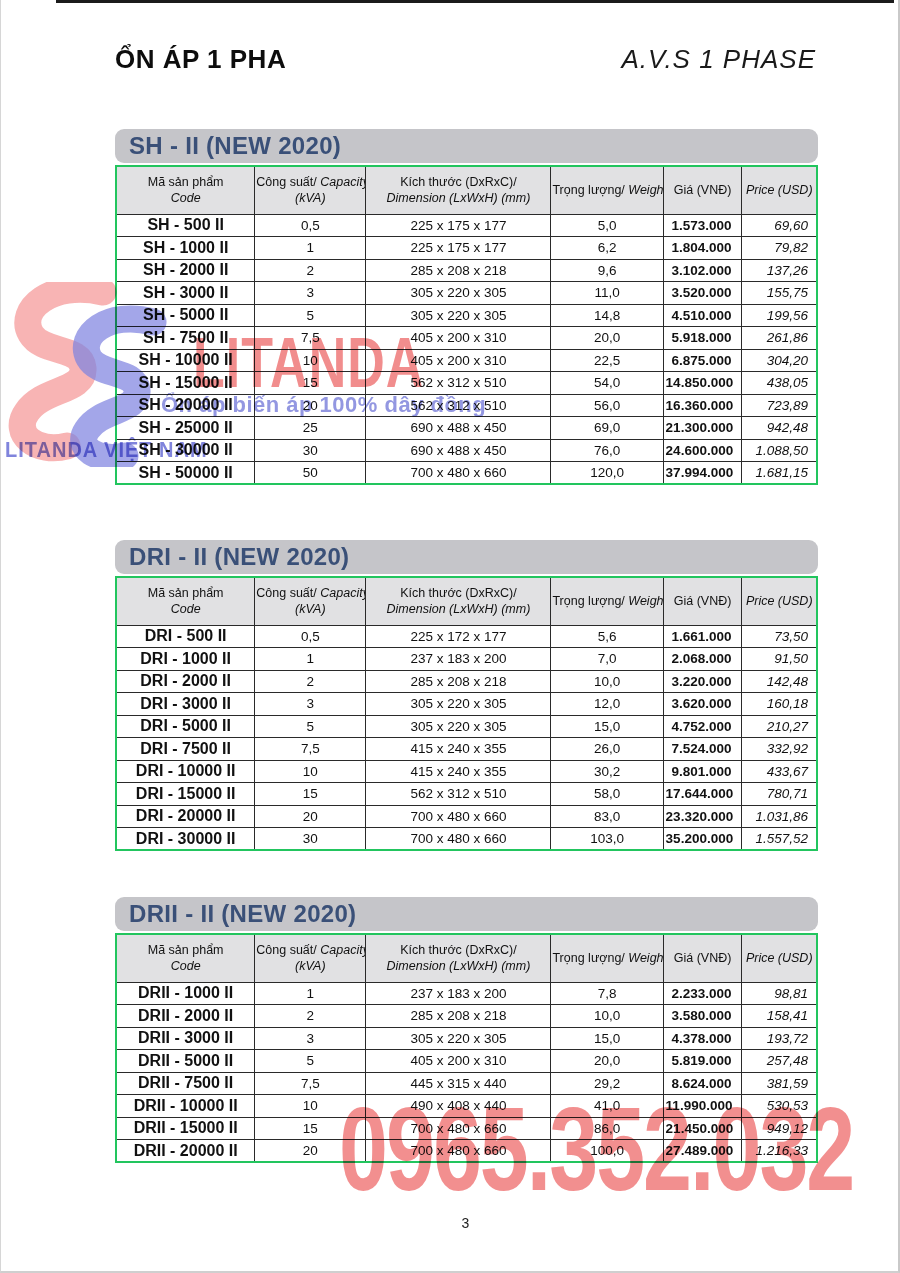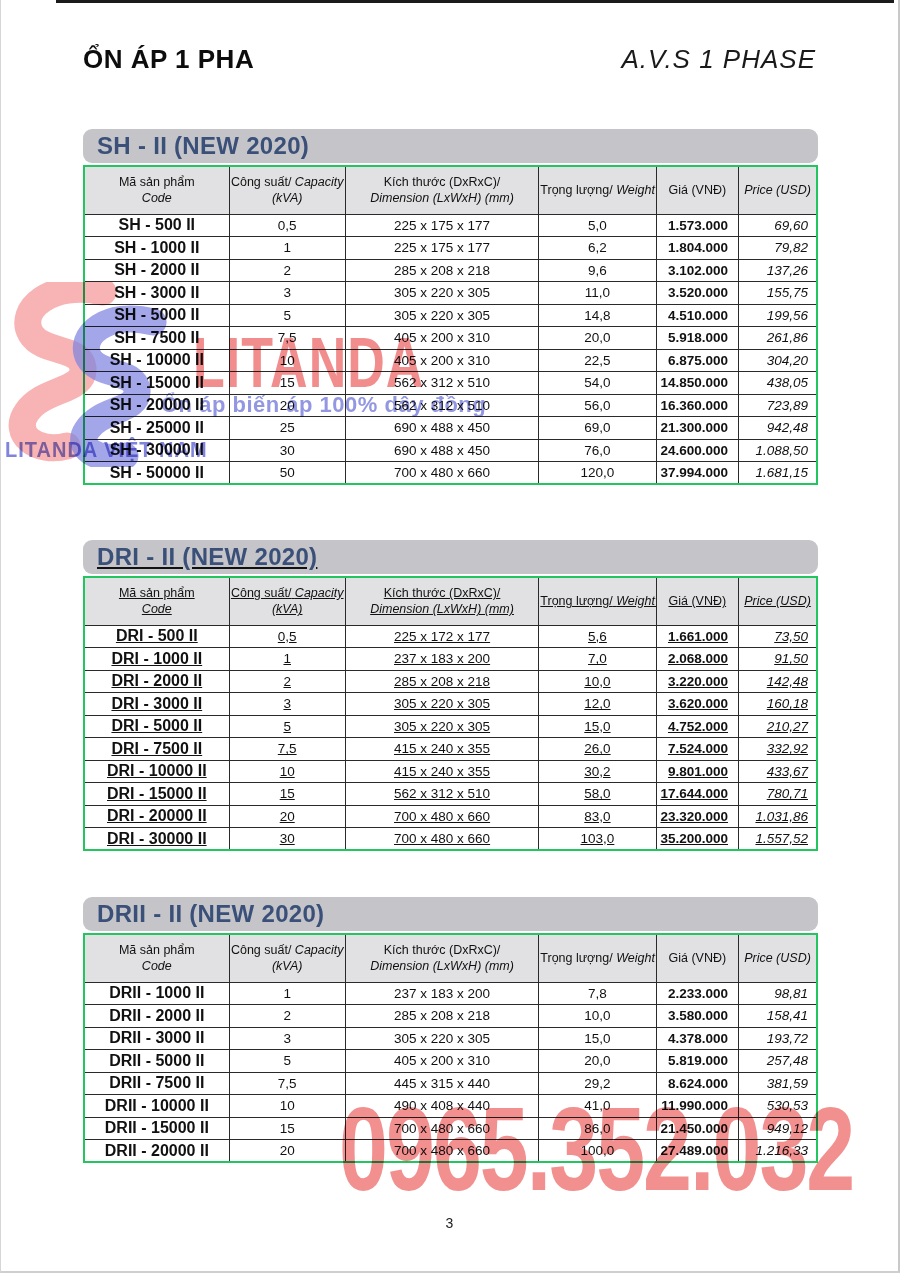--- a/index.html
+++ b/index.html
@@ -8,35 +8,36 @@
     width:900px;height:1273px;
     margin:0 auto;
     background:#ffffff;
     font-family:"Liberation Sans", sans-serif;
     color:#111;
     overflow:hidden;
     box-sizing:border-box;
     border-left:1px solid #d6d6d6;
     border-right:2px solid #c9c9c9;
     border-bottom:2px solid #cfcfcf;
+    padding-left:32px;
   }
   .top-line{position:absolute;left:55px;top:0;width:838px;height:3px;background:#1b1b1b;}
   .page-header{
     padding:44px 82px 0 82px;
     display:flex;justify-content:space-between;align-items:flex-start;
   }
   .page-header h1{
     margin:0;font-size:26px;font-weight:bold;letter-spacing:0.5px;color:#0d0d0d;
   }
   .page-header .sub{
     font-size:26px;font-style:italic;font-weight:normal;color:#1a1a1a;letter-spacing:1px;
   }
   .sections{margin:0 80px 0 82px;}
   .section{margin-top:54px;}
-  .section:nth-of-type(2){margin-top:55px;text-decoration:underline;}
+  .section:nth-of-type(2){margin-top:55px;}
   .section:nth-of-type(3){margin-top:46px;}
   .sec-bar{
     height:34px;background:#c5c5c9;border-radius:9px;
     display:flex;align-items:center;padding-left:14px;box-sizing:border-box;
   }
   .sec-title{font-size:24px;font-weight:bold;color:#3a5078;letter-spacing:0.3px;}
   table.price-table{
     width:100%;margin-top:2px;border-collapse:collapse;
     border:2px solid #22c55e;table-layout:fixed;
   }

